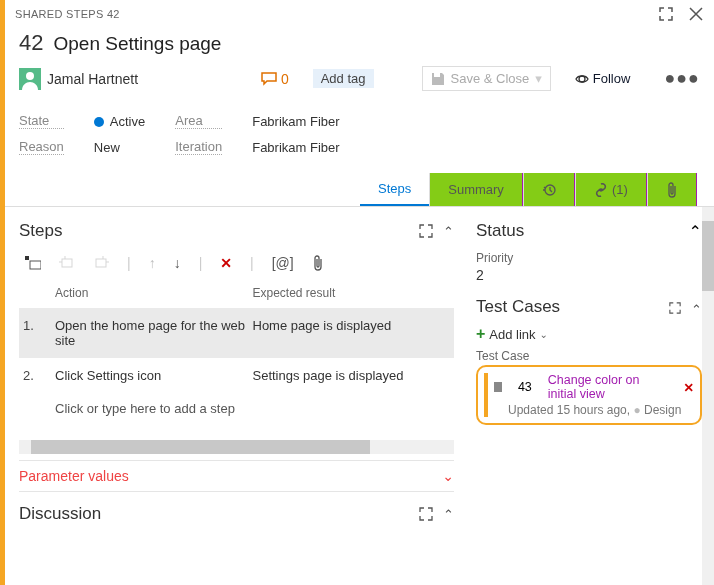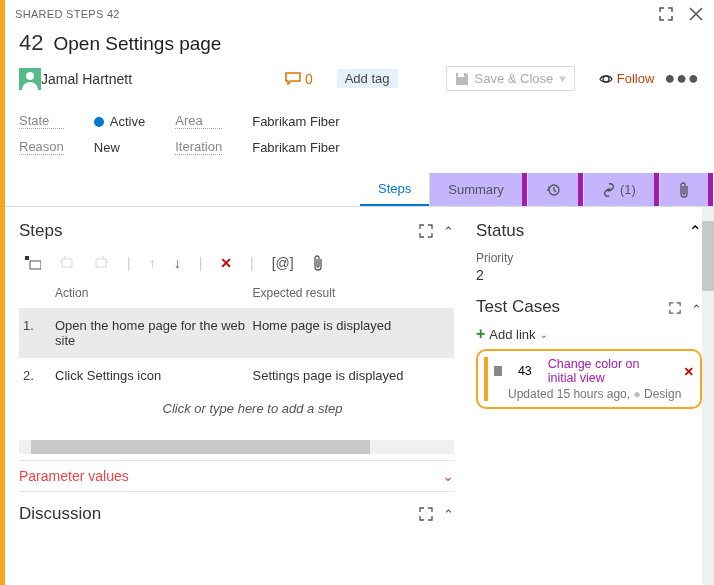--- a/index.html
+++ b/index.html
@@ -7,53 +7,53 @@
     .window { border-left: 5px solid #f5a623; height: 100%; display: flex; flex-direction: column; }
     .titlebar { display: flex; align-items: center; justify-content: space-between; padding: 6px 10px 4px 10px; }
     .titlebar-left { font-size: 11px; color: #666; text-transform: uppercase; letter-spacing: 0.3px; }
     .titlebar-right { display: flex; gap: 14px; align-items: center; }
     .tb-icon { width: 16px; height: 16px; display: flex; align-items: center; justify-content: center; color: #555; cursor: pointer; font-size: 14px; }
     .header { padding: 4px 14px 10px 14px; }
     .title-row { display: flex; align-items: baseline; gap: 10px; }
     .wi-id { font-size: 22px; color: #333; }
     .wi-title { font-size: 19px; color: #222; font-weight: 400; }
     .toolbar-row { display: flex; align-items: center; margin-top: 10px; gap: 8px; }
-    .assignee { display: flex; align-items: center; flex: 0 0 auto; }
+    .assignee { display: flex; align-items: center; gap: 6px; flex: 0 0 auto; }
     .avatar { width: 22px; height: 22px; background: #4a6; border-radius: 2px; display: flex; align-items: center; justify-content: center; font-size: 10px; color: #fff; }
     .assignee-name { font-size: 14px; color: #333; }
     .spacer { flex: 1; }
     .discussion-count { display: flex; align-items: center; gap: 4px; color: #e07000; font-size: 14px; margin-right: 16px; }
     .add-tag { background: #e6f0fa; color: #444; font-size: 13px; padding: 2px 8px; margin-right: 40px; cursor: pointer; }
     .save-btn { display: flex; align-items: center; gap: 6px; color: #aaa; padding: 4px 8px; border: 1px solid #ddd; font-size: 13px; margin-right: 16px; }
-    .follow { display: flex; align-items: center; gap: 4px; font-size: 13px; color: #c2410c; margin-right: 2px; cursor: pointer; }
+    .follow { display: flex; align-items: center; gap: 4px; font-size: 13px; color: #0f172a; margin-right: 26px; cursor: pointer; }
     .more { font-size: 18px; color: #555; cursor: pointer; letter-spacing: 1px; }
     .fields { display: grid; grid-template-columns: auto auto auto 1fr; gap: 10px 30px; padding: 12px 14px 18px 14px; font-size: 13px; align-items: center; }
     .flabel { color: #888; border-bottom: 1px dotted #aaa; display: inline-block; }
     .fval { color: #333; }
     .state-dot { width: 10px; height: 10px; border-radius: 50%; background: #0078d4; display: inline-block; margin-right: 6px; vertical-align: middle; }
     .tabs { display: flex; border-bottom: 1px solid #ddd; padding-left: 355px; }
     .tab { padding: 8px 18px; font-size: 13px; color: #555; cursor: pointer; display: flex; align-items: center; gap: 4px; }
     .tab.active { color: #0078d4; border-bottom: 2px solid #0078d4; background: #fff; }
-    .tab.inactive { background: #c4b5fd; border-left: 1px solid #ddd; border-right: 5px solid #a21caf; }
+    .tab.inactive { background: #84cc16; border-left: 1px solid #ddd; border-right: 1px solid #a21caf; }
     .content { display: flex; flex: 1; overflow: hidden; }
     .left-pane { flex: 1; padding: 14px 12px 0 14px; overflow-y: auto; }
     .right-pane { width: 248px; padding: 14px 12px 0 10px; position: relative; }
     .section-header { display: flex; align-items: center; justify-content: space-between; margin-bottom: 10px; }
     .section-title { font-size: 17px; color: #333; font-weight: 400; }
     .section-ctrls { display: flex; gap: 10px; color: #555; font-size: 13px; }
     .step-toolbar { display: flex; align-items: center; gap: 18px; padding: 4px 0 10px 6px; color: #555; font-size: 14px; }
     .step-toolbar .ti { cursor: pointer; }
     .step-toolbar .red { color: #c00; font-weight: bold; }
     .step-toolbar .sep { color: #ccc; }
     .steps-grid { border-top: 1px solid transparent; }
     .steps-head { display: grid; grid-template-columns: 32px 1fr 1fr; font-size: 12px; color: #666; padding: 4px 4px 8px 4px; }
     .step-row { display: grid; grid-template-columns: 32px 1fr 1fr; font-size: 13px; color: #333; padding: 10px 4px; }
     .step-row.selected { background: #eaeaea; }
     .step-num { color: #444; }
-    .placeholder-row { font-style: italic; color: #555; padding: 8px 4px 8px 36px; font-size: 13px; text-align: center; }
+    .placeholder-row { color: #555; padding: 8px 4px 8px 36px; font-size: 13px; }
     .hscroll { height: 14px; background: #f0f0f0; margin: 16px 0 6px 0; position: relative; }
     .hscroll-thumb { position: absolute; left: 12px; top: 0; bottom: 0; width: 78%; background: #c8c8c8; }
     .param-row { display: flex; justify-content: space-between; align-items: center; font-size: 14px; color: #ef4444; padding: 7px 0; border-bottom: 1px solid #e5e5e5; border-top: 1px solid #e5e5e5; }
     .discussion-row { display: flex; justify-content: space-between; align-items: center; font-size: 17px; color: #333; padding: 12px 0 4px 0; }
     .status-label { font-size: 12px; color: #666; margin-bottom: 2px; }
     .status-val { font-size: 14px; color: #333; margin-bottom: 14px; }
     .tc-header { font-size: 17px; color: #333; margin-bottom: 8px; display: flex; justify-content: space-between; align-items: flex-end; }
     .add-link { display: flex; align-items: center; gap: 4px; font-size: 13px; color: #333; margin-bottom: 6px; cursor: pointer; }
     .plus { color: #2a8c2a; font-weight: bold; font-size: 16px; }
     .tc-label { font-size: 12px; color: #666; margin-bottom: 2px; }
@@ -270,20 +270,21 @@
                 </svg>
               </span>
             <span>⌃</span>
           </div>
         </div>
         <div class="add-link">
           <span class="plus">+</span>
           <span>Add link</span>
           <span style="font-size:10px;color:#666">⌄</span>
         </div>
+        <div class="tc-label">Test Case</div>
         <div class="tc-card">
           <div class="tc-inner">
             <div class="tc-title">
               <span class="tc-square"></span>
               <span>43</span>
               <span class="tc-link">Change color on initial view</span>
               <span class="tc-x">✕</span>
             </div>
             <div class="tc-meta">
               <span>Updated 15 hours ago,</span>

